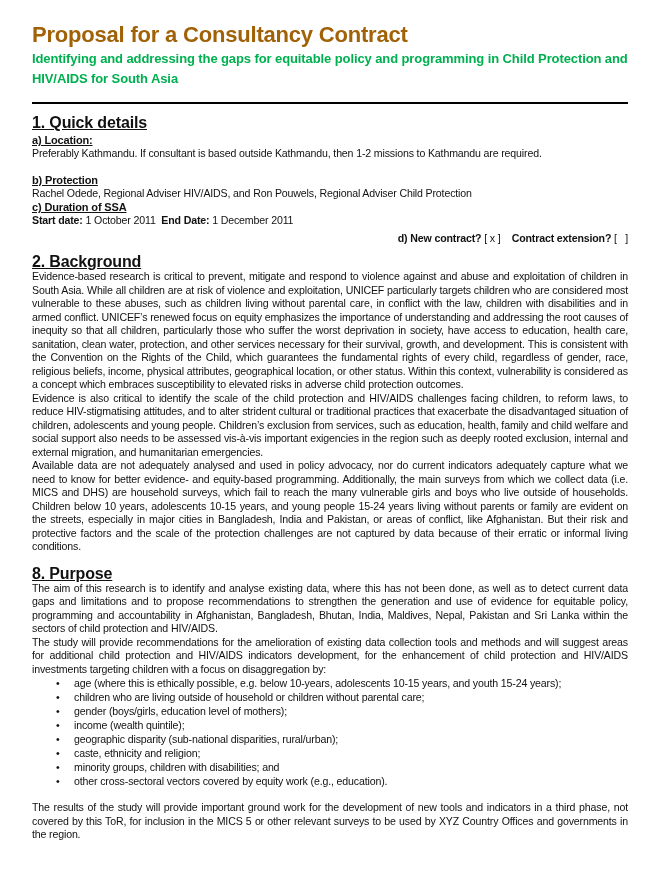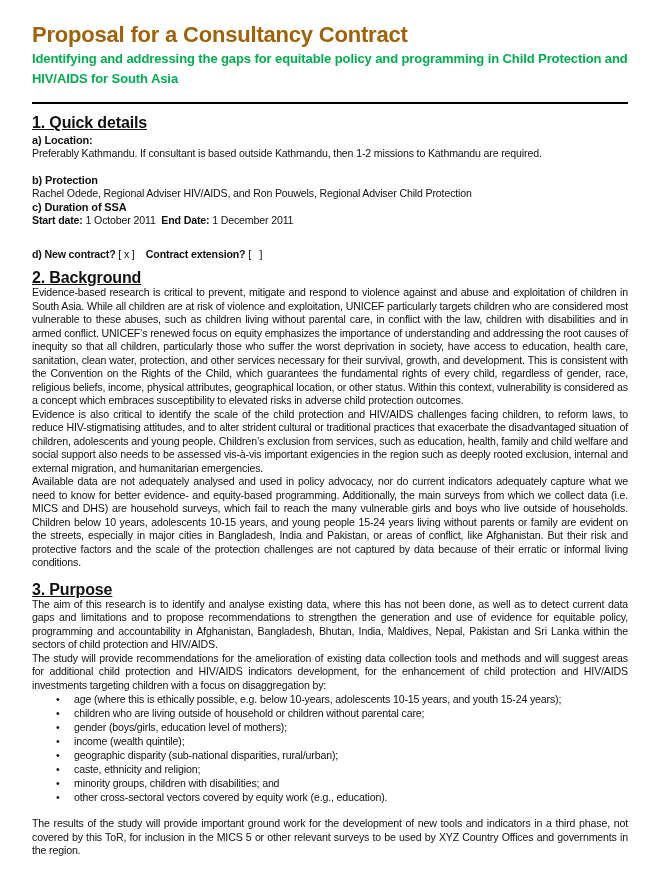--- a/index.html
+++ b/index.html
@@ -4,21 +4,21 @@
 <style>
   html, body { margin: 0; padding: 0; background: #ffffff; }
   body { width: 651px; height: 896px; overflow: hidden; position: relative;
          font-family: "Liberation Sans Narrow", "Liberation Sans", sans-serif; color: #111; }
   .page { position: absolute; left: 32px; top: 22px; width: 596px; }
   .title { font-size: 22px; font-weight: bold; line-height: 26px; margin: 0; letter-spacing: -0.2px; color: #a16207; }
   .subtitle { font-size: 13px; font-weight: bold; color: #00b050; line-height: 20px; margin: 1px 0 0 0; letter-spacing: -0.1px; }
   .rule { height: 2px; background: #000; margin-top: 13px; width: 596px; }
   .body-text { font-size: 10.6px; line-height: 13.5px; letter-spacing: -0.15px; }
   .sec-head { font-weight: bold; text-decoration: underline; font-size: 16px; line-height: 14px; margin: 0; }
-  .sub-head { font-weight: bold; font-size: 11px; line-height: 14px; margin: 0; }
+  .sub-head { font-weight: bold; font-size: 11px; line-height: 14px; margin: 0; text-decoration: underline; }
   p { margin: 0; }
   .justify { text-align: justify; }
   .bold { font-weight: bold; }
   ul.bullets { margin: 0; padding: 0; list-style: none; }
   ul.bullets li { position: relative; padding-left: 42px; line-height: 14px; }
   ul.bullets li .dot { position: absolute; left: 24px; top: 0; }
 </style>
 </head>
 <body>
 
@@ -38,37 +38,37 @@
       <p>Rachel Odede, Regional Adviser HIV/AIDS, and Ron Pouwels, Regional Adviser Child Protection</p>
 
       <p class="sub-head" style="margin-top:0;">c) Duration of SSA</p>
       <p>
         <span class="bold">Start date:</span>
         <span>1 October 2011</span>&nbsp;
         <span class="bold">End Date:</span>
         <span>1 December 2011</span>
       </p>
 
-      <p style="margin-top:20px;">
+      <p style="margin-top:4px;text-align:right;">
         <span class="bold">d) New contract?</span>
         <span>[ x ]</span>&nbsp;&nbsp;&nbsp;
         <span class="bold">Contract extension?</span>
         <span style="white-space:pre;">[   ]</span>
       </p>
     </section>
 
     <section style="margin-top:10px;">
       <p class="sec-head">2. Background</p>
       <p class="justify" style="margin-top:1px;">Evidence-based research is critical to prevent, mitigate and respond to violence against and abuse and exploitation of children in South Asia.  While all children are at risk of violence and exploitation, UNICEF particularly targets children who are considered most vulnerable to these abuses, such as children living without parental care, in conflict with the law, children with disabilities and in armed conflict. UNICEF’s renewed focus on equity emphasizes the importance of understanding and addressing the root causes of inequity so that all children, particularly those who suffer the worst deprivation in society, have access to education, health care, sanitation, clean water, protection, and other services necessary for their survival, growth, and development. This is consistent with the Convention on the Rights of the Child, which guarantees the fundamental rights of every child, regardless of gender, race, religious beliefs, income, physical attributes, geographical location, or other status. Within this context, vulnerability is considered as a concept which embraces susceptibility to elevated risks in adverse child protection outcomes.</p>
       <p class="justify">Evidence is also critical to identify the scale of the child protection and HIV/AIDS challenges facing children, to reform laws, to reduce HIV-stigmatising attitudes, and to alter strident cultural or traditional practices that exacerbate the disadvantaged situation of children, adolescents and young people.  Children’s exclusion from services, such as education, health, family and child welfare and social support also needs to be assessed vis-à-vis important exigencies in the region such as deeply rooted exclusion, internal and external migration, and humanitarian emergencies.</p>
       <p class="justify">Available data are not adequately analysed and used in policy advocacy, nor do current indicators adequately capture what we need to know for better evidence- and equity-based programming.  Additionally, the main surveys from which we collect data (i.e. MICS and DHS) are household surveys, which fail to reach the many vulnerable girls and boys who live outside of households.  Children below 10 years, adolescents 10-15 years, and young people 15-24 years living without parents or family are evident on the streets, especially in major cities in Bangladesh, India and Pakistan, or areas of conflict, like Afghanistan.  But their risk and protective factors and the scale of the protection challenges are not captured by data because of their erratic or informal living conditions.</p>
     </section>
 
     <section style="margin-top:13px;">
-      <p class="sec-head">3. Purpose</p>
+      <p class="sec-head">8. Purpose</p>
       <p class="justify" style="margin-top:1px;">The aim of this research is to identify and analyse existing data, where this has not been done, as well as to detect current data gaps and limitations and to propose recommendations to strengthen the generation and use of evidence for equitable policy, programming and accountability in Afghanistan, Bangladesh, Bhutan, India, Maldives, Nepal, Pakistan and Sri Lanka within the sectors of child protection and HIV/AIDS.</p>
       <p class="justify" style="">The study will provide recommendations for the amelioration of existing data collection tools and methods and will suggest areas for additional child protection and HIV/AIDS indicators development, for the enhancement of child protection and HIV/AIDS investments targeting children with a focus on disaggregation by:</p>
       <ul class="bullets">
         <li><span class="dot">•</span><span>age (where this is ethically possible, e.g. below 10-years, adolescents 10-15 years, and youth 15-24 years);</span></li>
         <li><span class="dot">•</span><span>children who are living outside of household or children without parental care;</span></li>
         <li><span class="dot">•</span><span>gender (boys/girls, education level of mothers);</span></li>
         <li><span class="dot">•</span><span>income (wealth quintile);</span></li>
         <li><span class="dot">•</span><span>geographic disparity (sub-national disparities, rural/urban);</span></li>
         <li><span class="dot">•</span><span>caste, ethnicity and religion;</span></li>
         <li><span class="dot">•</span><span>minority groups, children with disabilities; and</span></li>

